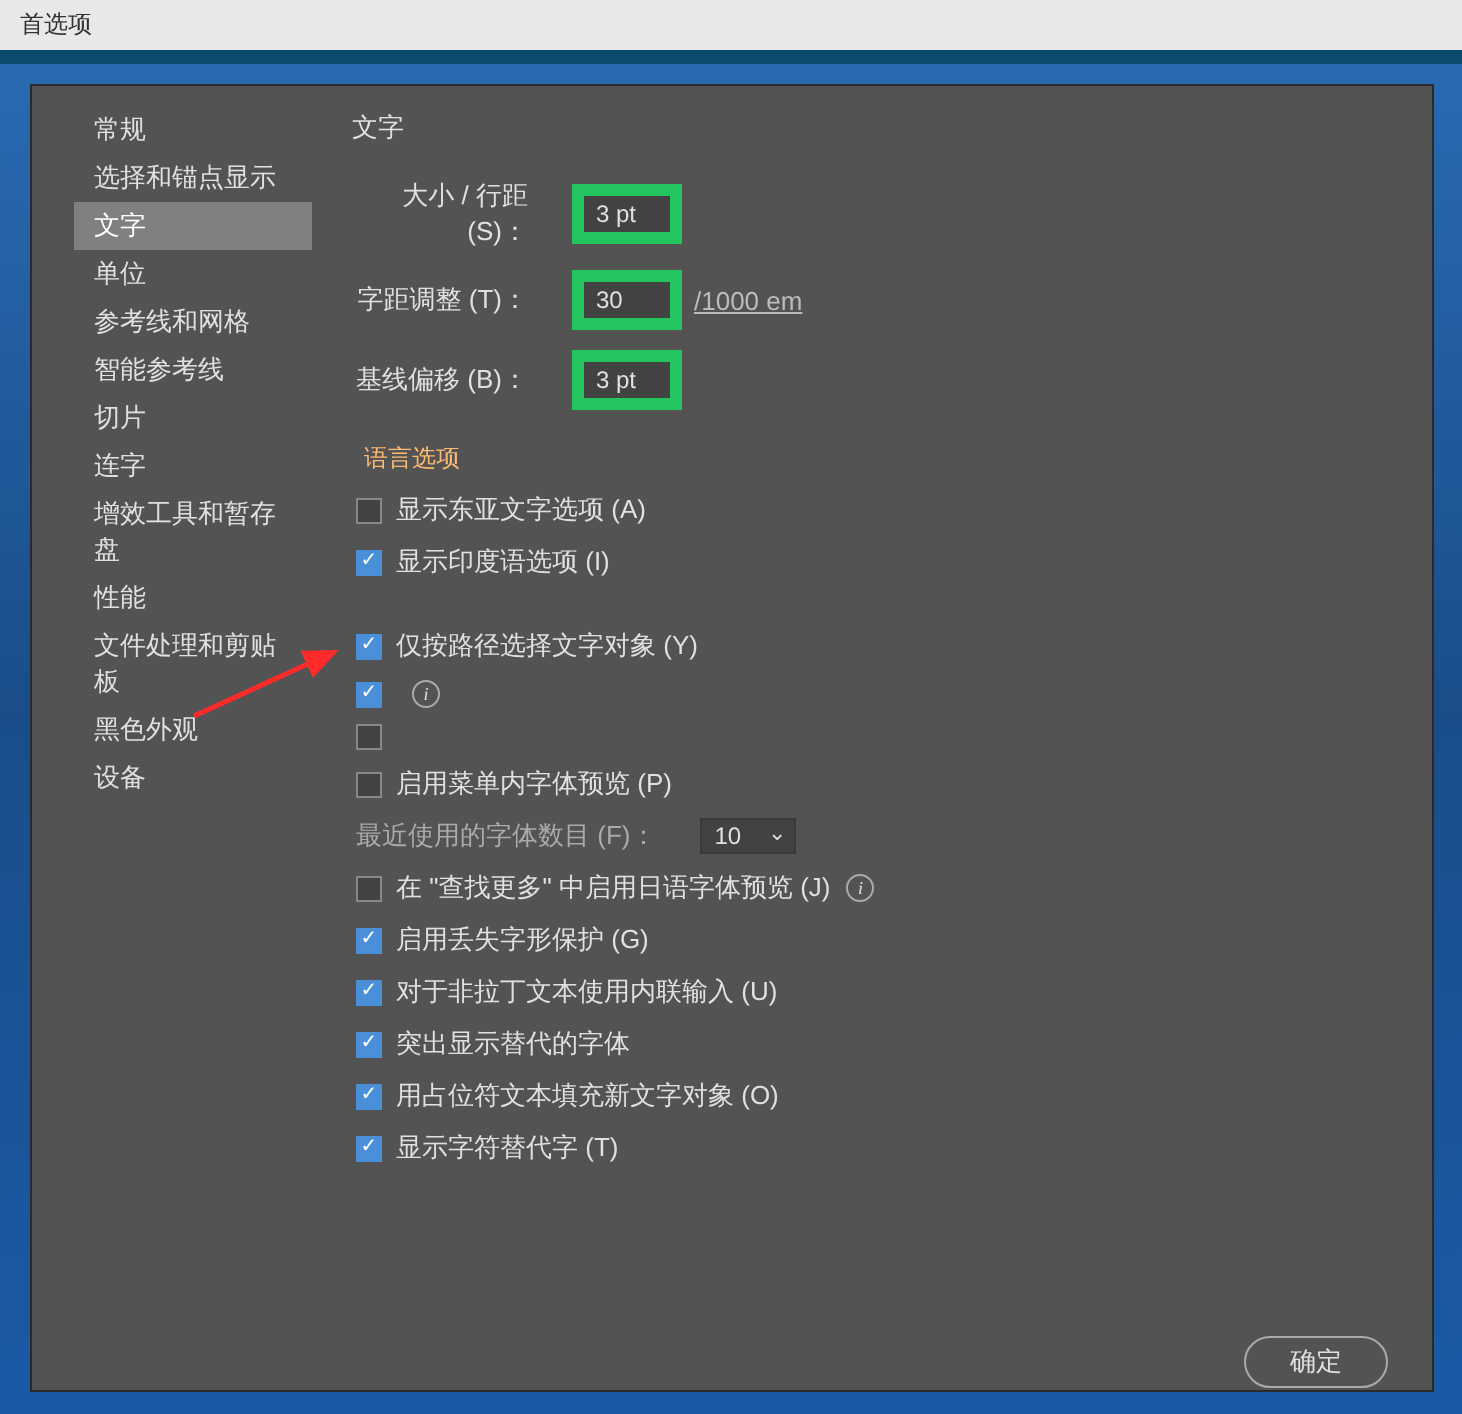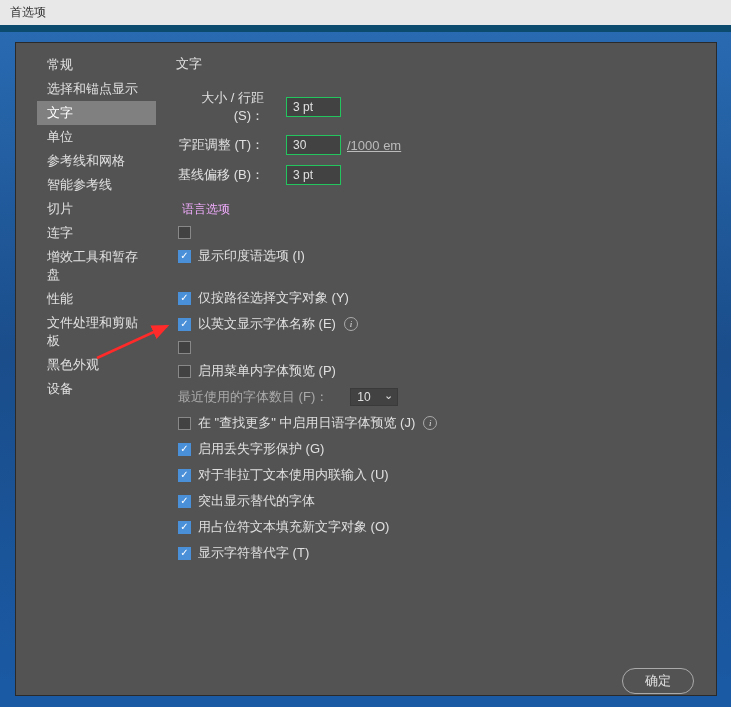--- a/index.html
+++ b/index.html
@@ -60,33 +60,33 @@
       margin-bottom: 10px;
       font-size: 13px;
     }
     .field-label {
       width: 110px;
       text-align: right;
       padding-right: 22px;
     }
     .field-input {
       background: #424242;
-      border: 1px solid #22c55e;
+      border: 6px solid #22c55e;
       color: #e0e0e0;
       padding: 2px 6px;
       width: 55px;
       font-size: 12px;
     }
     .field-suffix {
       margin-left: 6px;
       color: #bbb;
       text-decoration: underline;
     }
     .section-header {
-      color: #f0abfc;
+      color: #fdba74;
       font-size: 12px;
       margin-top: 16px;
       margin-bottom: 8px;
       padding-left: 6px;
     }
     .checkbox-row {
       display: flex;
       align-items: center;
       margin-bottom: 8px;
       font-size: 13px;
@@ -217,35 +217,35 @@
     </div>
     <div class="field-row">
       <span class="field-label">基线偏移 (B)：</span>
       <input class="field-input" value="3 pt" style="">
     </div>
 
     <div class="section-header">语言选项</div>
 
     <div class="checkbox-row">
       <span class="checkbox"></span>
+      <span>显示东亚文字选项 (A)</span>
     </div>
     <div class="checkbox-row">
       <span class="checkbox checked"></span>
       <span>显示印度语选项 (I)</span>
     </div>
 
     <div class="spacer"></div>
 
     <div class="checkbox-row">
       <span class="checkbox checked"></span>
       <span>仅按路径选择文字对象 (Y)</span>
     </div>
     <div class="checkbox-row">
       <span class="checkbox checked"></span>
-      <span>以英文显示字体名称 (E)</span>
       <span class="info-icon">i</span>
     </div>
     <div class="checkbox-row">
       <span class="checkbox"></span>
     </div>
     <div class="checkbox-row">
       <span class="checkbox"></span>
       <span>启用菜单内字体预览 (P)</span>
     </div>
     <div class="select-row">

